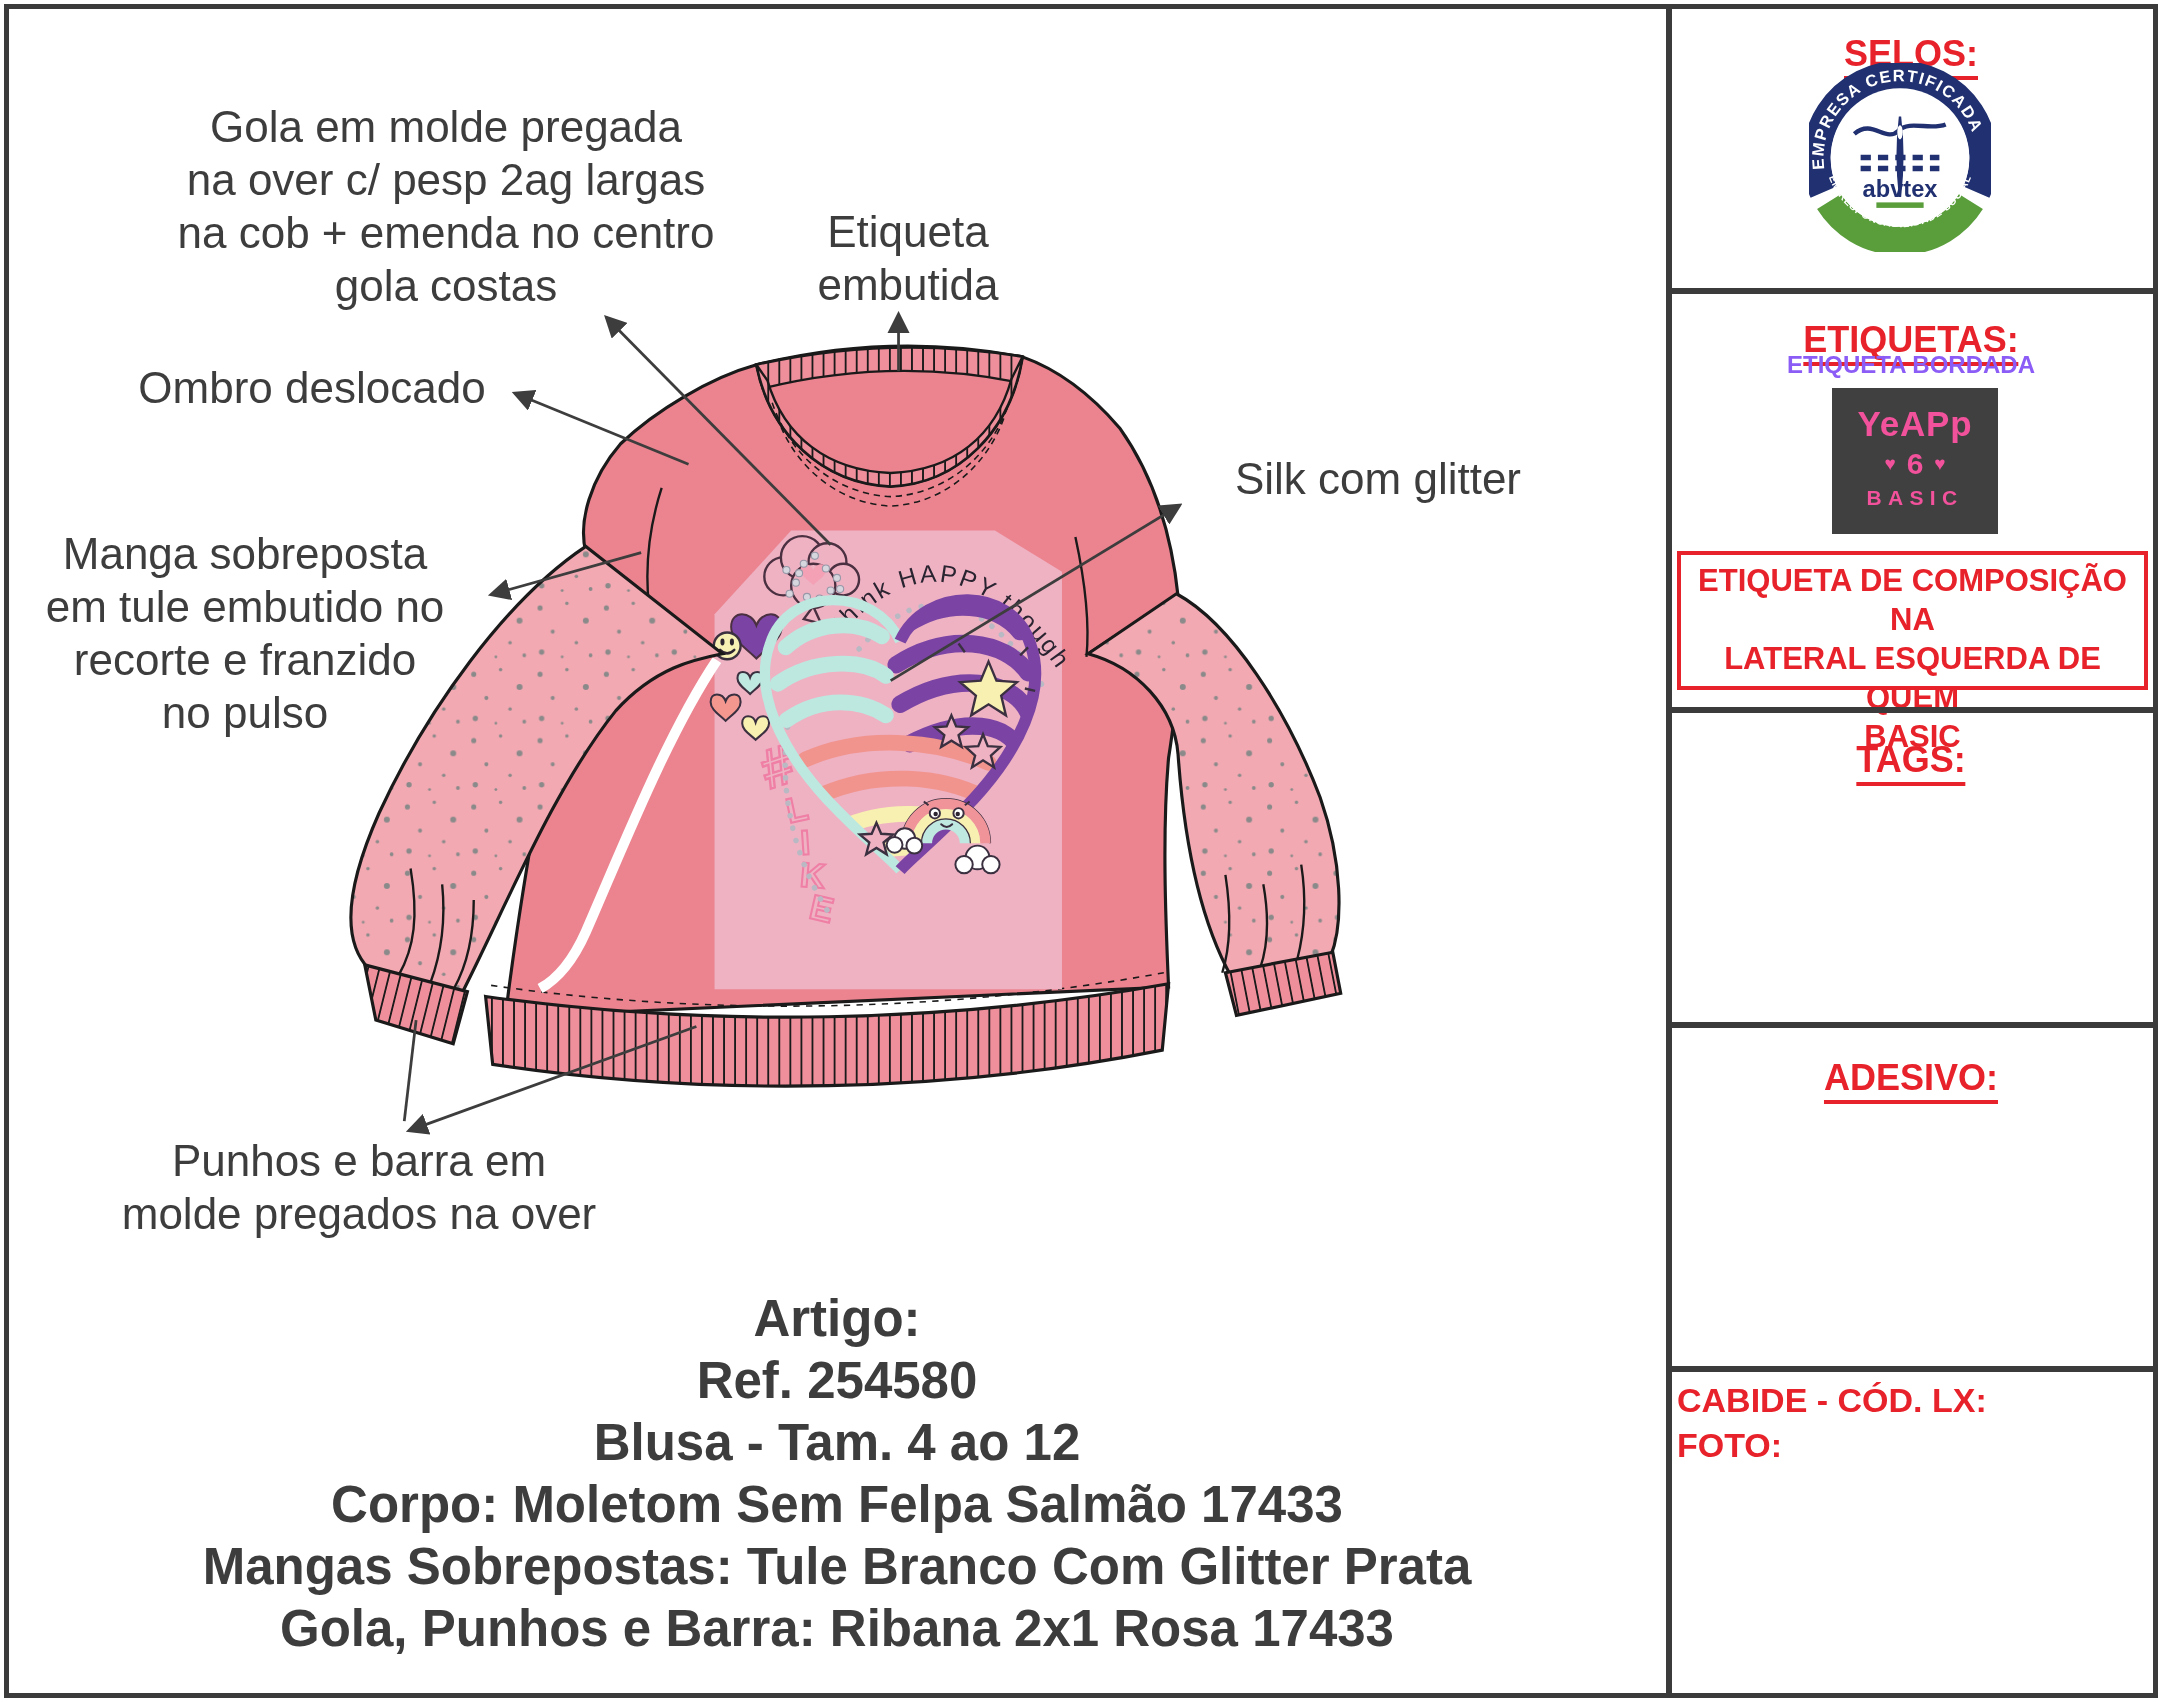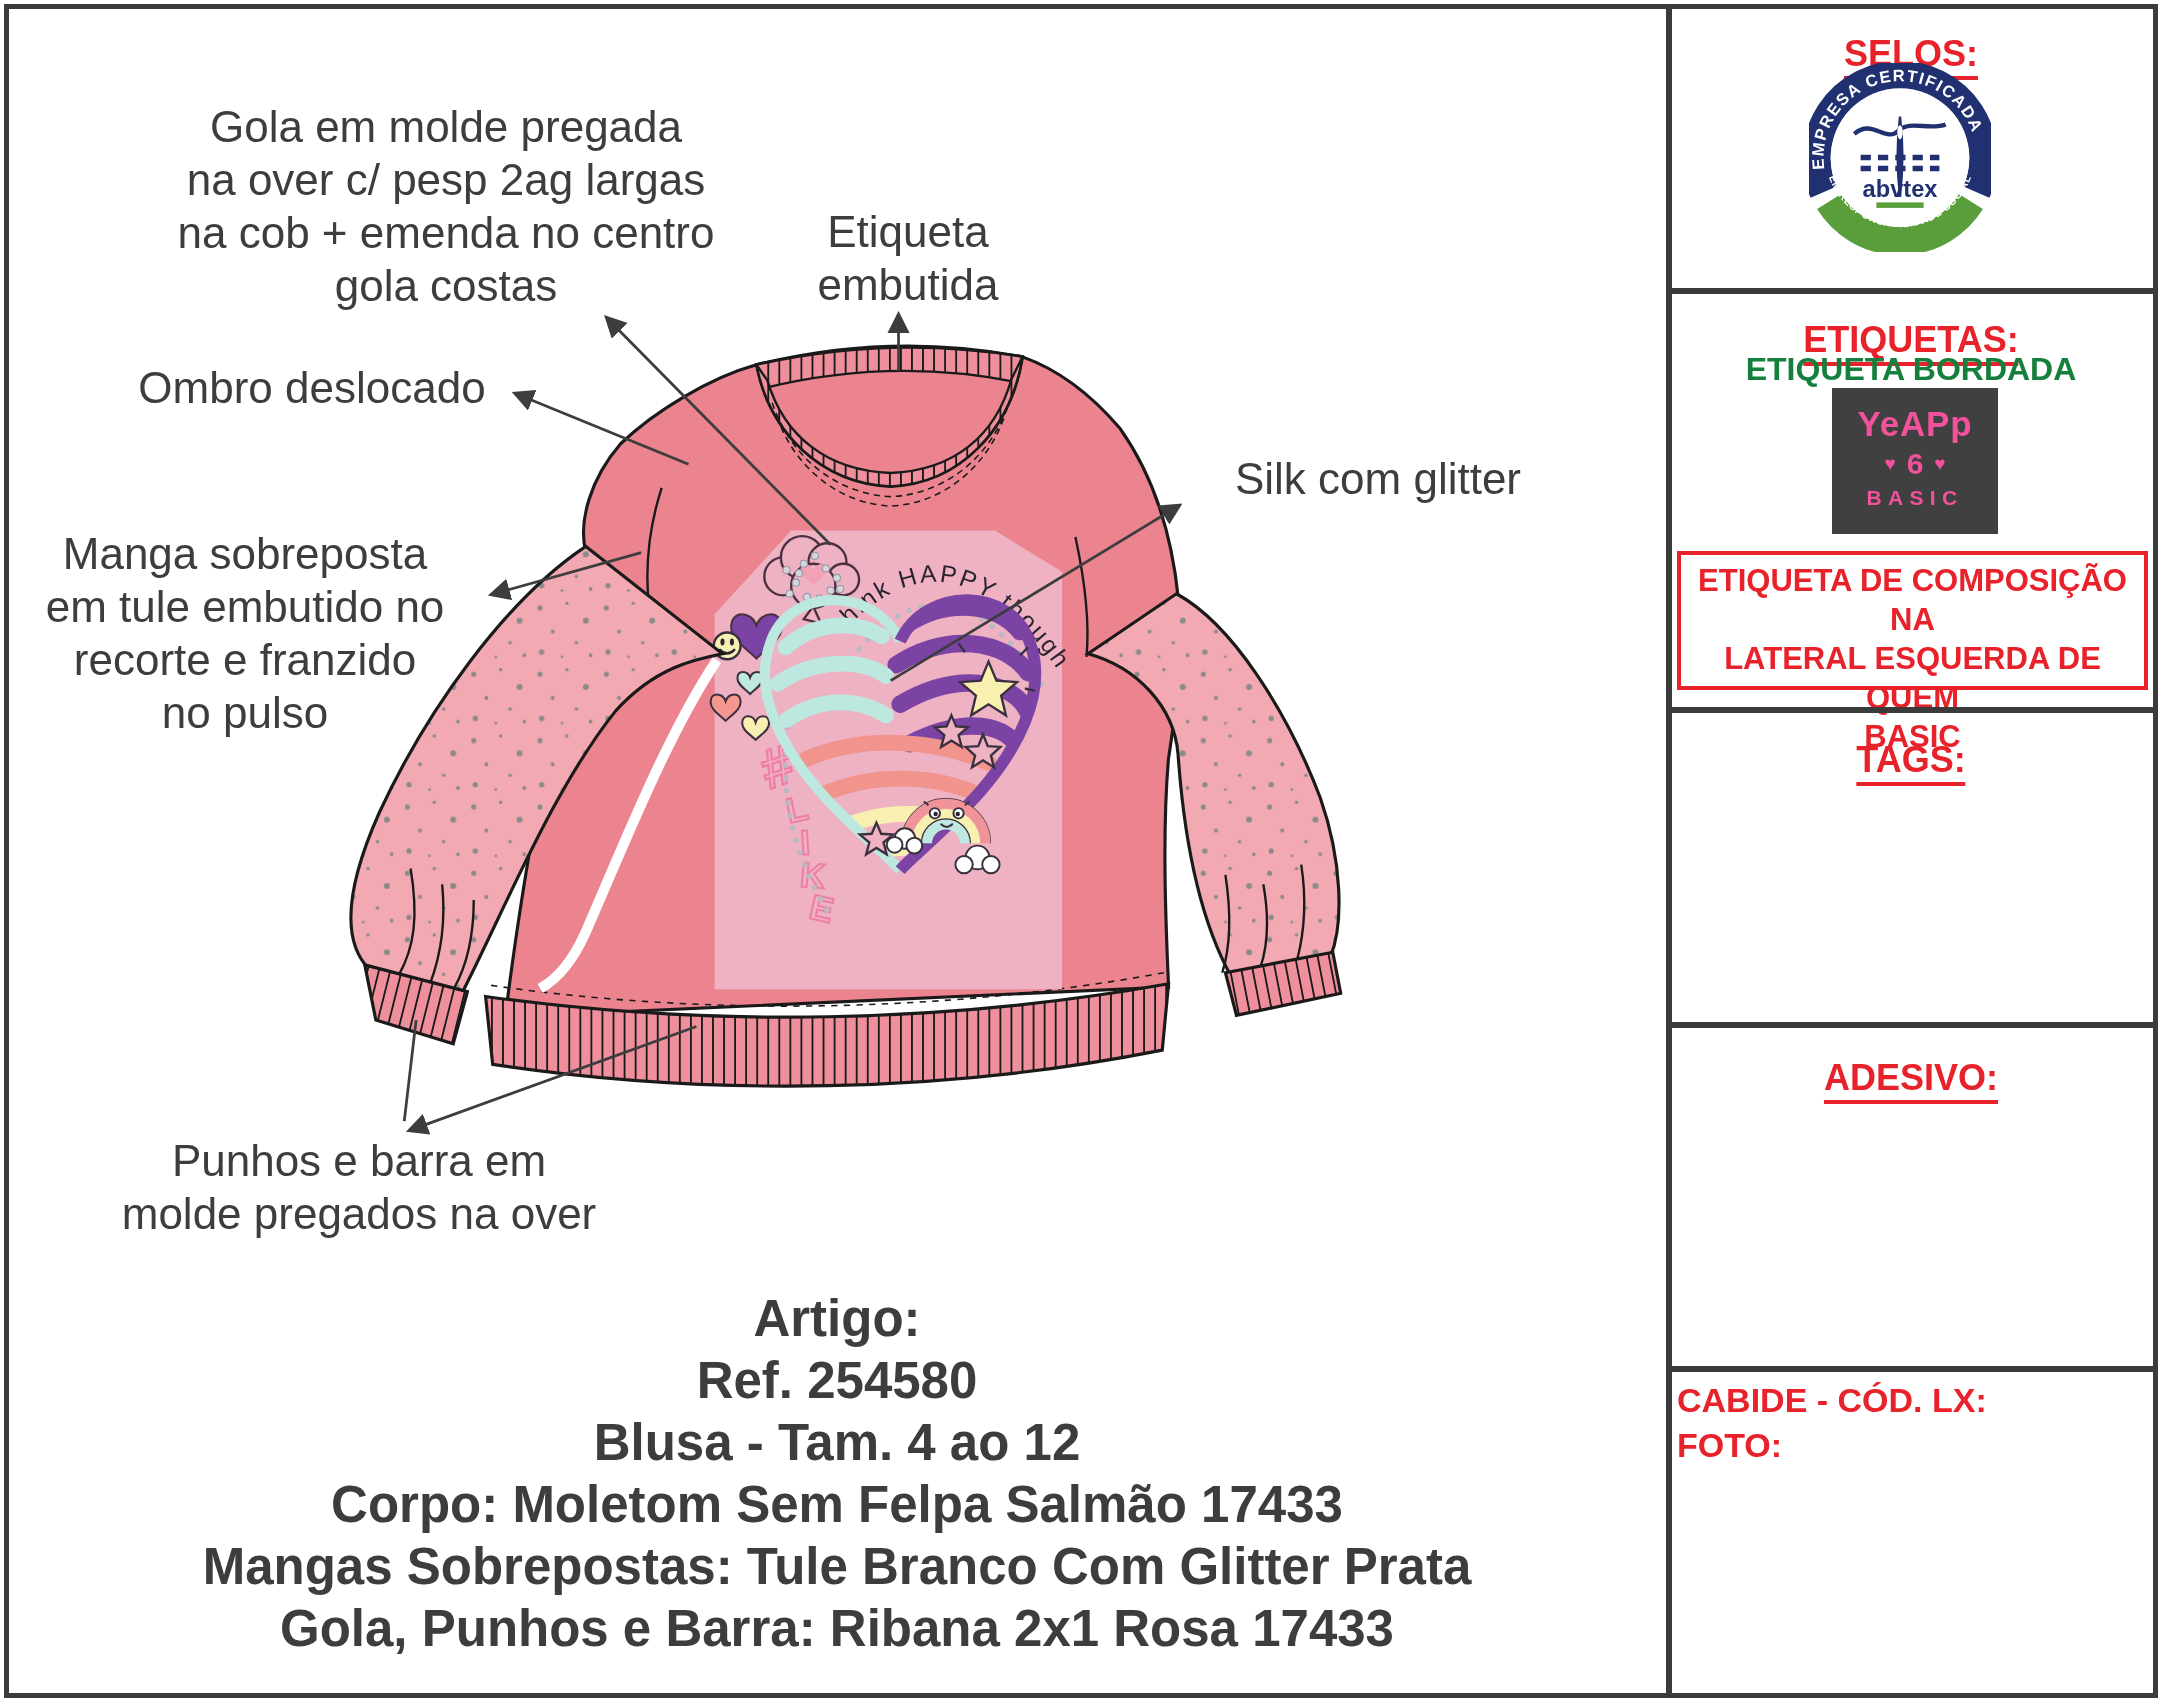--- a/index.html
+++ b/index.html
@@ -13,21 +13,21 @@
   .hdiv{position:absolute;left:1667px;width:490px;height:5.5px;background:#3b3b3b;}
   #garment-svg{position:absolute;left:0;top:0;}
   .ann{position:absolute;transform:translateX(-50%);color:#3d3d3d;font-size:44px;
     line-height:53px;text-align:center;white-space:nowrap;}
   .artigo{position:absolute;left:837px;top:1288px;transform:translateX(-50%);
     color:#3d3d3d;font-size:51px;font-weight:bold;line-height:62px;text-align:center;white-space:nowrap;}
   .side-title{position:absolute;left:1911px;transform:translateX(-50%);
     color:#e8222a;font-size:36px;font-weight:bold;white-space:nowrap;margin-top:19px;}
   .side-title span{border-bottom:4px solid #e8222a;padding-bottom:2.4px;}
   .side-sub{position:absolute;left:1911px;transform:translateX(-50%);
-    color:#15803d;font-size:32px;font-weight:bold;white-space:nowrap;}
+    color:#8b5cf6;font-size:24px;font-weight:bold;white-space:nowrap;}
   .swatch{position:absolute;left:1832px;top:388px;width:166px;height:146px;
     background:#404040;text-align:center;color:#f2519b;}
   .swatch .brand{font-size:35px;font-weight:bold;letter-spacing:0.8px;padding-top:16px;}
   .swatch .midrow{display:flex;justify-content:center;align-items:center;gap:11px;margin-top:3.2px;}
   .swatch .midrow .hrt{font-size:19px;}
   .swatch .midrow .sz{font-size:30px;font-weight:bold;}
   .swatch .basic{font-size:21px;font-weight:bold;letter-spacing:6.3px;margin-top:4.7px;}
   .redbox{position:absolute;left:1677px;top:551px;width:463px;height:125px;
     border:4.7px solid #e8222a;box-sizing:content-box;color:#e8222a;font-size:31px;
     font-weight:bold;line-height:39px;text-align:center;padding-top:6.3px;}

